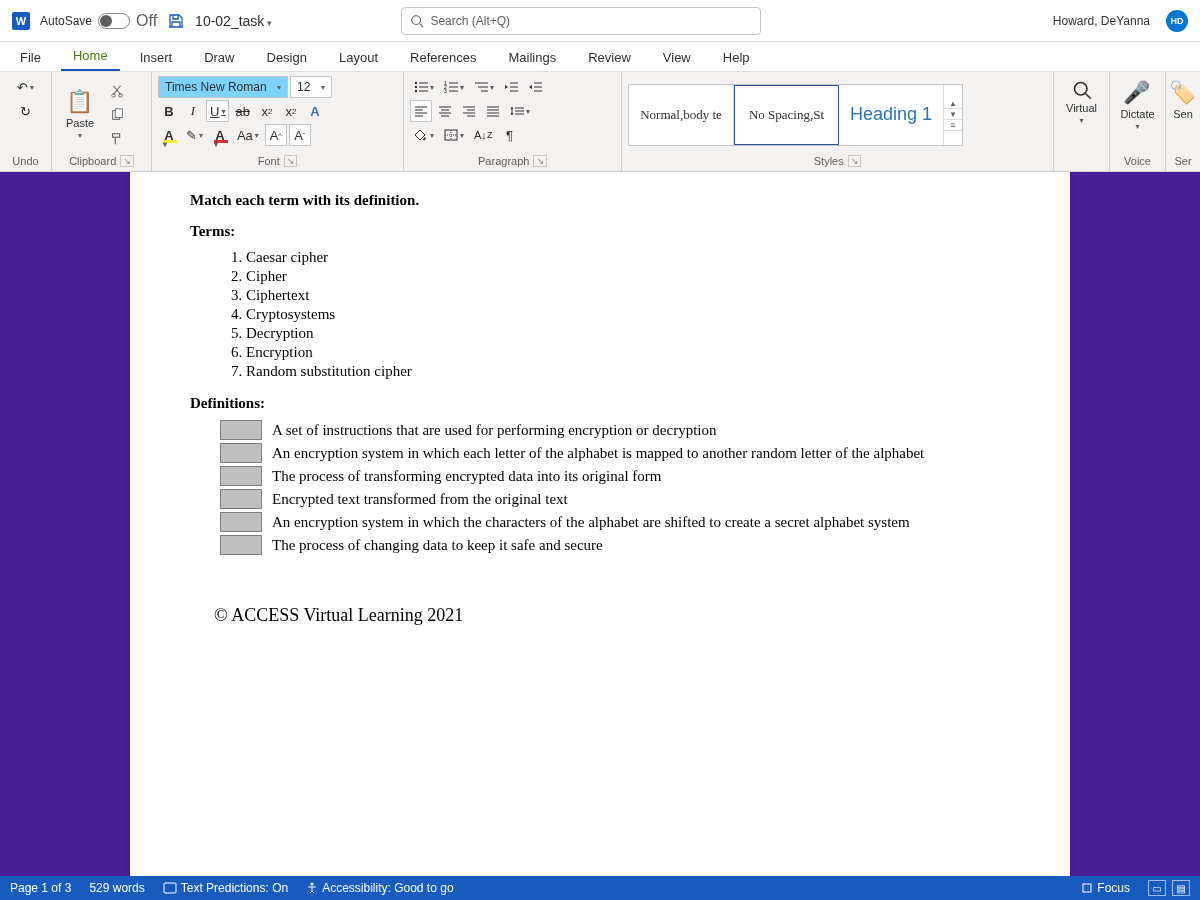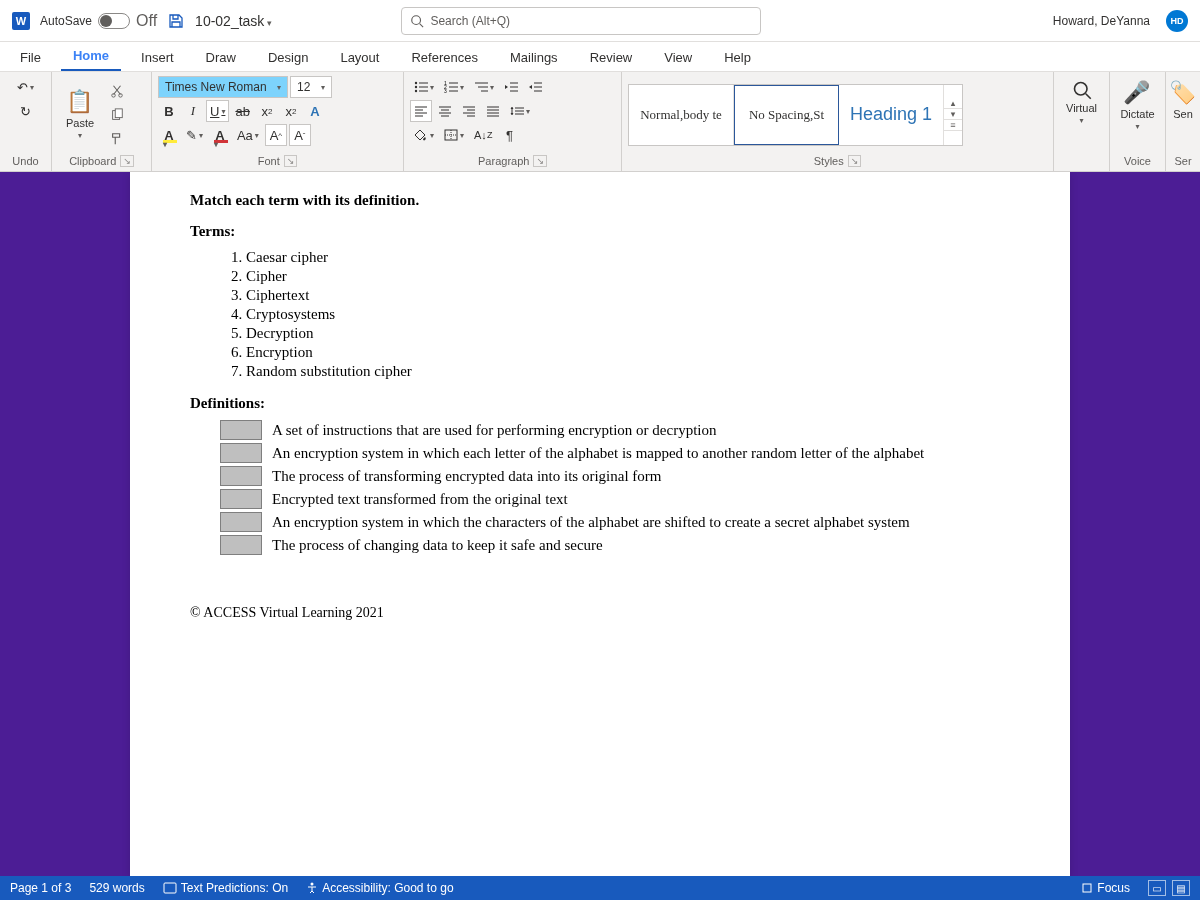--- a/index.html
+++ b/index.html
@@ -16,21 +16,21 @@
   .filename { font-size: 14px; color: #323130; }
   .filename::after { content: " ▾"; font-size: 9px; color: #605e5c; }
   .searchbox { flex: 0 0 360px; margin-left: 120px; height: 28px; border: 1px solid #c8c6c4; border-radius: 4px; display: flex; align-items: center; padding: 0 8px; gap: 6px; color: #605e5c; background: #fff; }
   .spacer { flex: 1; }
   .username { font-size: 12px; color: #323130; margin-right: 6px; }
   .avatar { width: 22px; height: 22px; border-radius: 50%; background: #0078d4; color: #fff; display: flex; align-items: center; justify-content: center; font-size: 9px; font-weight: 600; }
 
   
   .tabs { display: flex; align-items: flex-end; height: 30px; background: #fff; border-bottom: 1px solid #e1dfdd; padding: 0 8px; gap: 8px; }
   .tab { padding: 6px 12px 6px; font-size: 13px; color: #323130; cursor: pointer; }
-  .tab.active { border-bottom: 2px solid #185abd; color: #3b82f6; font-weight: 700; }
+  .tab.active { border-bottom: 2px solid #185abd; color: #4d7c0f; font-weight: 400; }
 
   
   .ribbon { display: flex; background: #f3f2f1; border-bottom: 1px solid #d2d0ce; height: 100px; }
   .group { display: flex; flex-direction: column; border-right: 1px solid #d2d0ce; padding: 4px 6px 2px; }
   .group-body { flex: 1; display: flex; align-items: center; gap: 4px; }
   .group-label { text-align: center; font-size: 11px; color: #605e5c; padding: 2px 0; display: flex; justify-content: center; align-items: center; gap: 4px; }
   .dlg { font-size: 9px; color: #8a8886; border: 1px solid #c8c6c4; padding: 0 2px; line-height: 10px; cursor: pointer; }
   .vstack { display: flex; flex-direction: column; gap: 2px; align-items: center; }
   .hstack { display: flex; gap: 2px; align-items: center; }
   .btn { min-width: 22px; height: 22px; display: flex; align-items: center; justify-content: center; border: 1px solid transparent; background: transparent; cursor: pointer; font-size: 13px; color: #323130; padding: 0 3px; }
@@ -61,21 +61,21 @@
   .doc-area { flex: 1; background: #4c1d95; overflow: auto; display: flex; justify-content: center; padding: 0; }
   .page { width: 940px; background: #fff; margin: 0; padding: 20px 60px 40px 60px; box-shadow: 0 2px 8px rgba(0,0,0,0.15); font-family: "Times New Roman", serif; font-size: 15px; color: #000; min-height: 700px; }
   .page p.instr { font-weight: bold; margin-bottom: 14px; }
   .page p.heading { font-weight: bold; margin-bottom: 8px; }
   .page ol { margin-left: 56px; margin-bottom: 14px; }
   .page ol li { padding: 1px 0; }
   .defs { margin-left: 30px; }
   .def-row { display: flex; align-items: center; gap: 10px; margin: 3px 0; }
   .def-box { width: 42px; height: 20px; background: #bfbfbf; border: 1px solid #7f7f7f; flex-shrink: 0; }
   .def-text { }
-  .copyright { margin-top: 50px; font-size: 14px; }
+  .copyright { margin-top: 50px; font-size: 18px; margin-left: 24px; }
 
   
   .statusbar { height: 24px; background: #185abd; color: #fff; display: flex; align-items: center; padding: 0 10px; font-size: 12px; gap: 18px; }
   .statusbar .spacer { flex: 1; }
   .status-btn { display: flex; align-items: center; gap: 4px; cursor: pointer; }
   .view-icons { display: flex; gap: 6px; }
   .view-icons span { width: 18px; height: 16px; border: 1px solid rgba(255,255,255,0.6); display:flex; align-items:center; justify-content:center; font-size:10px; cursor:pointer; }
 
   svg { display: block; }
 </style>

